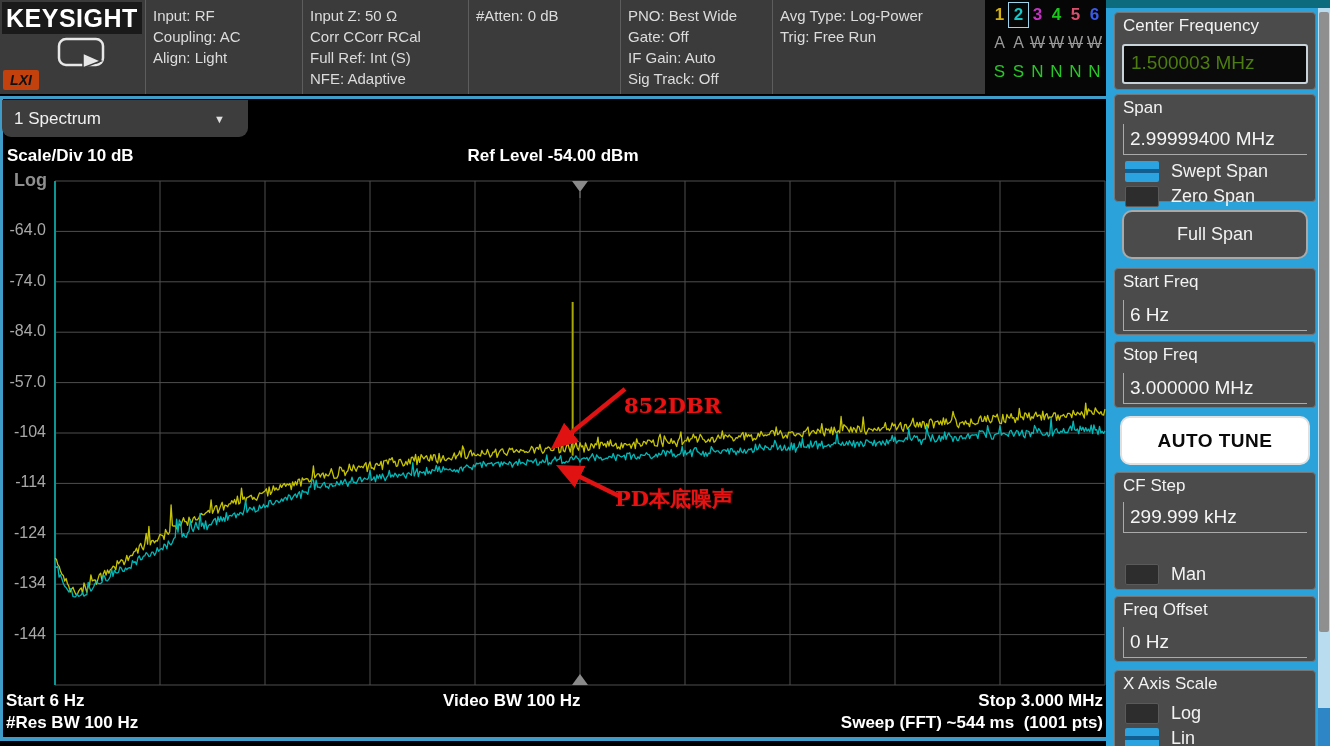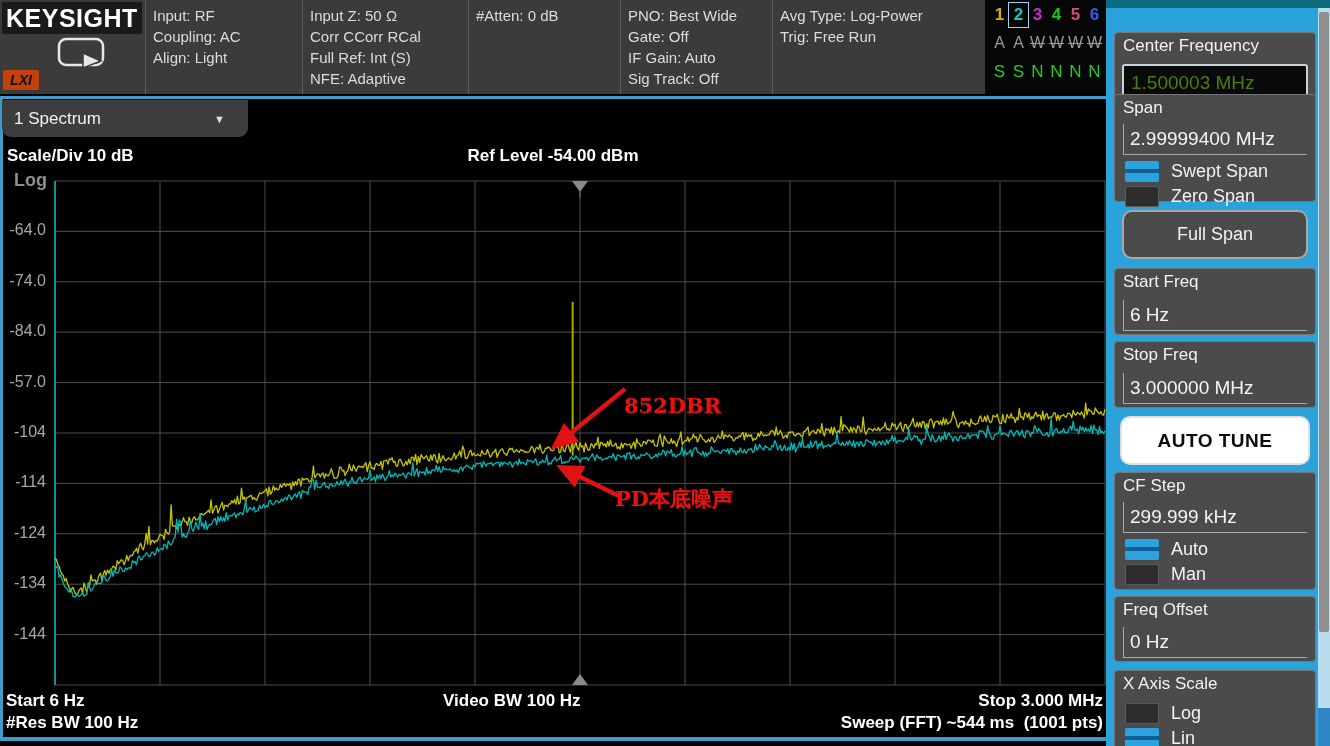--- a/index.html
+++ b/index.html
@@ -192,21 +192,21 @@
 
   <div class="statustext" style="left:6px;top:691px;">Start 6 Hz</div>
   <div class="statustext" style="left:443px;top:691px;">Video BW 100 Hz</div>
   <div class="statustext" style="right:227px;top:691px;">Stop 3.000 MHz</div>
   <div class="statustext" style="left:6px;top:713px;">#Res BW 100 Hz</div>
   <div class="statustext" style="right:227px;top:713px;">Sweep (FFT) ~544 ms  (1001 pts)</div>
 
   <aside id="sidebar">
     <div id="sidebar-topstrip"></div>
 
-    <div class="panel" style="top:12px;height:78px;margin-top:20px;">
+    <div class="panel" style="top:12px;height:78px;">
       <div class="p-label">Center Frequency</div>
       <div class="p-input">1.500003 MHz</div>
     </div>
 
     <div class="panel" style="top:94px;height:108px;">
       <div class="p-label">Span</div>
       <div class="p-value" style="top:29px;">2.99999400 MHz</div>
       <div></div>
     <div class="toggle-row" style="top: 64px;">
           <div class="toggle-ind on"></div>
@@ -229,24 +229,20 @@
       <div class="p-label">Stop Freq</div>
       <div class="p-value" style="top:31px;">3.000000 MHz</div>
     </div>
 
     <div id="auto-tune-btn" class="side-btn">AUTO TUNE</div>
 
     <div class="panel" style="top:472px;height:118px;">
       <div class="p-label">CF Step</div>
       <div class="p-value" style="top:29px;">299.999 kHz</div>
       <div></div>
-    <div class="toggle-row" style="top: 64px;">
-          <div class="toggle-ind on"></div>
-          <div class="toggle-lab">Auto</div>
-        </div>
         <div class="toggle-row" style="top: 89px;">
           <div class="toggle-ind off"></div>
           <div class="toggle-lab">Man</div>
         </div>
       </div>
 
     <div class="panel" style="top:596px;height:66px;">
       <div class="p-label">Freq Offset</div>
       <div class="p-value" style="top:30px;">0 Hz</div>
     </div>

